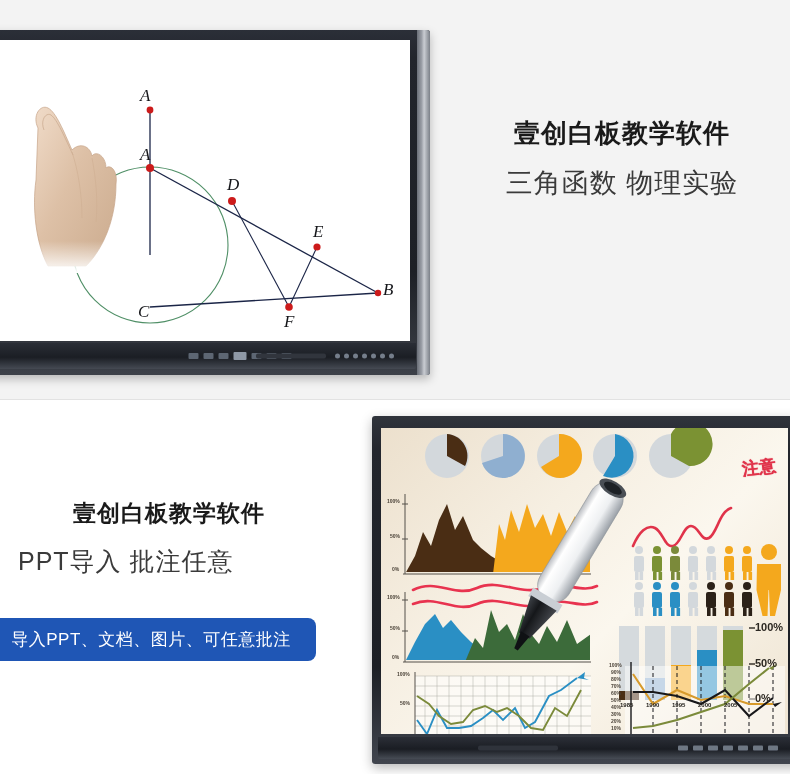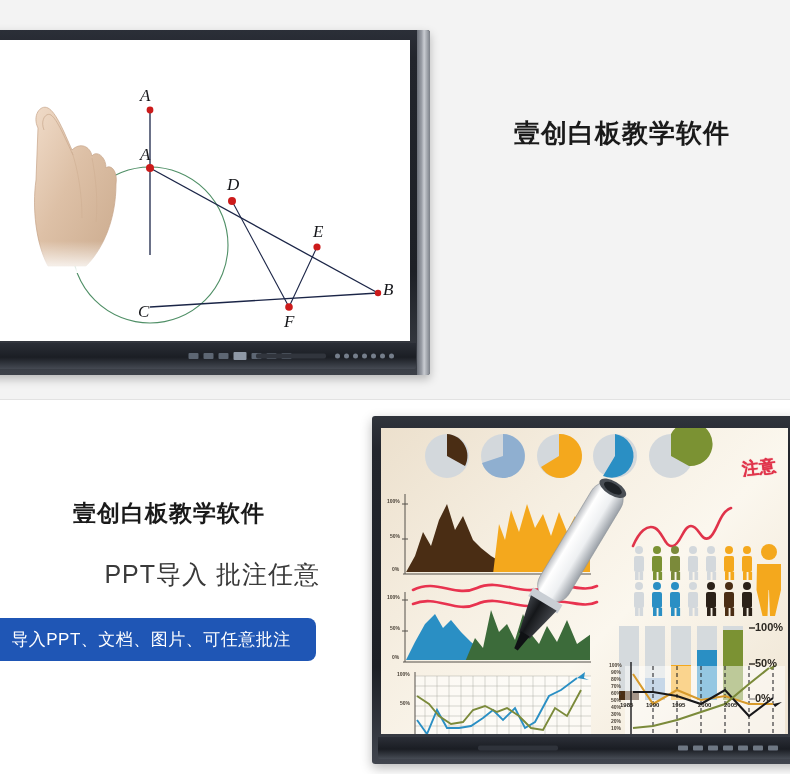--- a/index.html
+++ b/index.html
@@ -66,21 +66,21 @@
   .badge{
     margin-top:20px;background:#1f56b5;border-radius:7px;
     color:#ffffff;font-size:18px;letter-spacing:1px;
     padding:11px 14px;text-align:center;white-space:nowrap;
   }
 
   
   .sec2{position:absolute;left:0;top:400px;width:790px;height:374px;background:#ffffff;}
   .copy2{position:absolute;left:18px;top:98px;width:302px;}
   .h-main2{font-size:23px;font-weight:bold;color:#1a1a1a;letter-spacing:1px;text-align:center;}
-  .h-sub2{margin-top:29px;font-size:25px;color:#3a3a3a;font-weight:300;text-align:right;letter-spacing:1px;}
+  .h-sub2{margin-top:16px;font-size:25px;color:#3a3a3a;font-weight:300;text-align:left;letter-spacing:1px;}
   .badge2{
     position:absolute;left:-14px;top:218px;width:330px;box-sizing:border-box;
     background:#1f56b5;border-radius:8px;color:#fff;font-size:17px;
     padding:10px 8px;text-align:center;white-space:nowrap;letter-spacing:.5px;
   }
 
   
   .mon2{position:absolute;left:372px;top:16px;width:430px;height:348px;}
   .mon2-frame{
     position:absolute;inset:0;
@@ -192,20 +192,21 @@
           <div class="dot"></div>
           <div class="dot"></div>
           <div class="dot"></div>
           <div class="dot"></div>
         </div>
       </div>
     </div>
 
     <div class="copy1">
       <div class="h-main">壹创白板教学软件</div>
+      <div class="h-sub">三角函数 物理实验</div>
     </div>
   </div>
 
   <div class="divider"></div>
 
   <div class="sec2">
 
     <div class="copy2">
       <div class="h-main2">壹创白板教学软件</div>
       <div class="h-sub2">PPT导入 批注任意</div>

